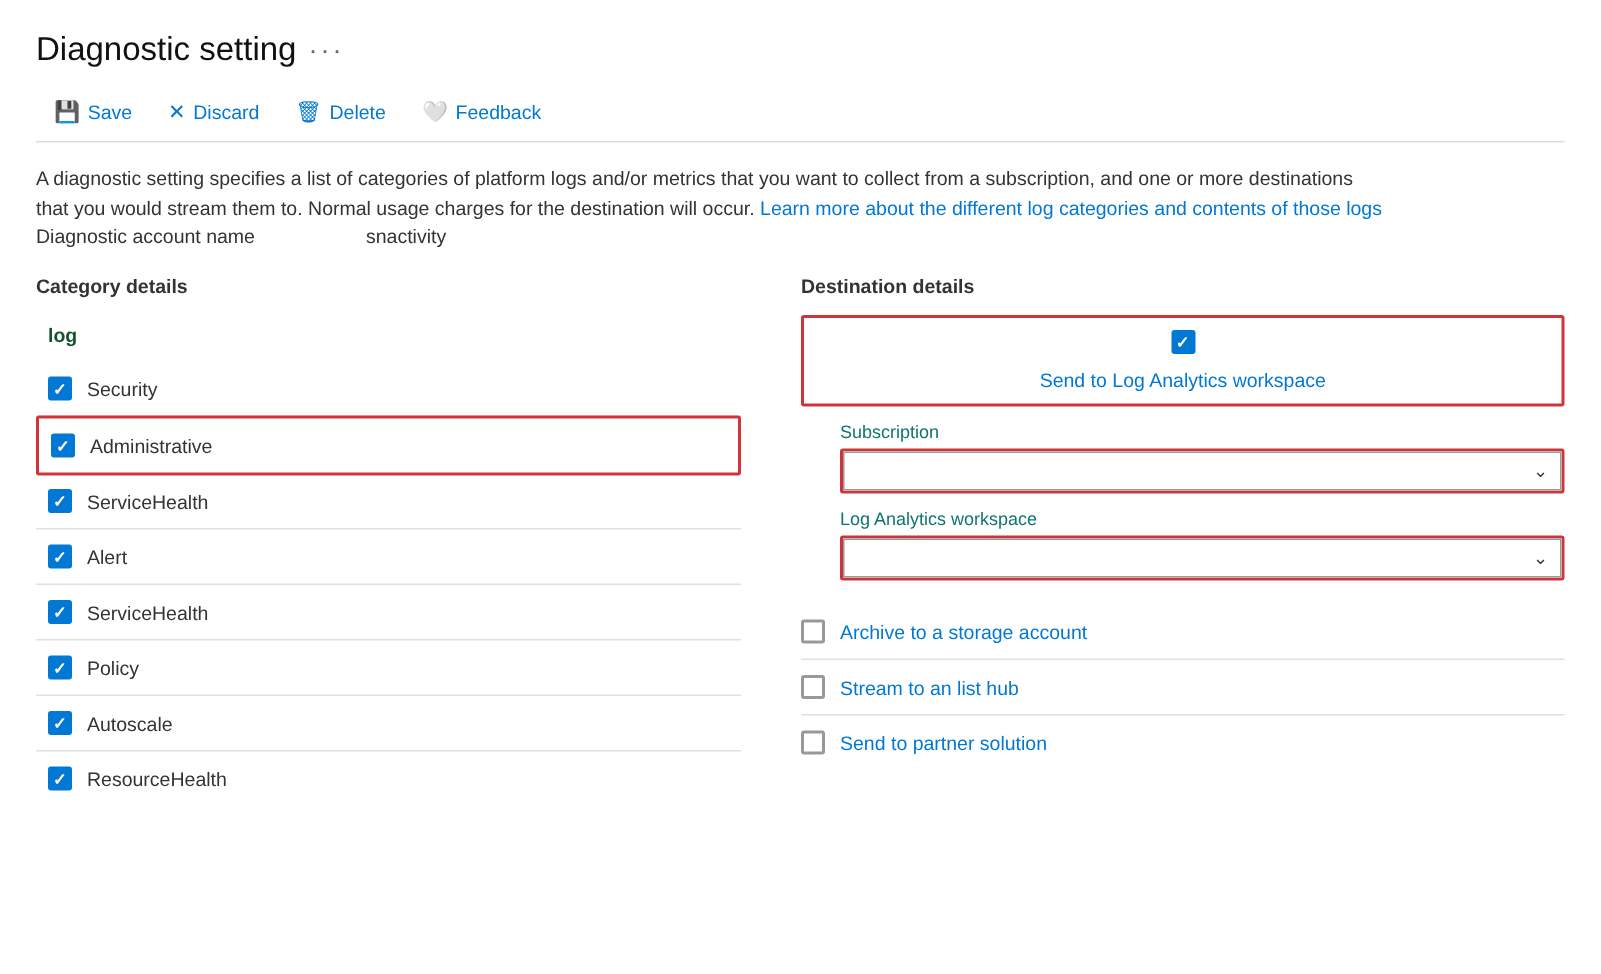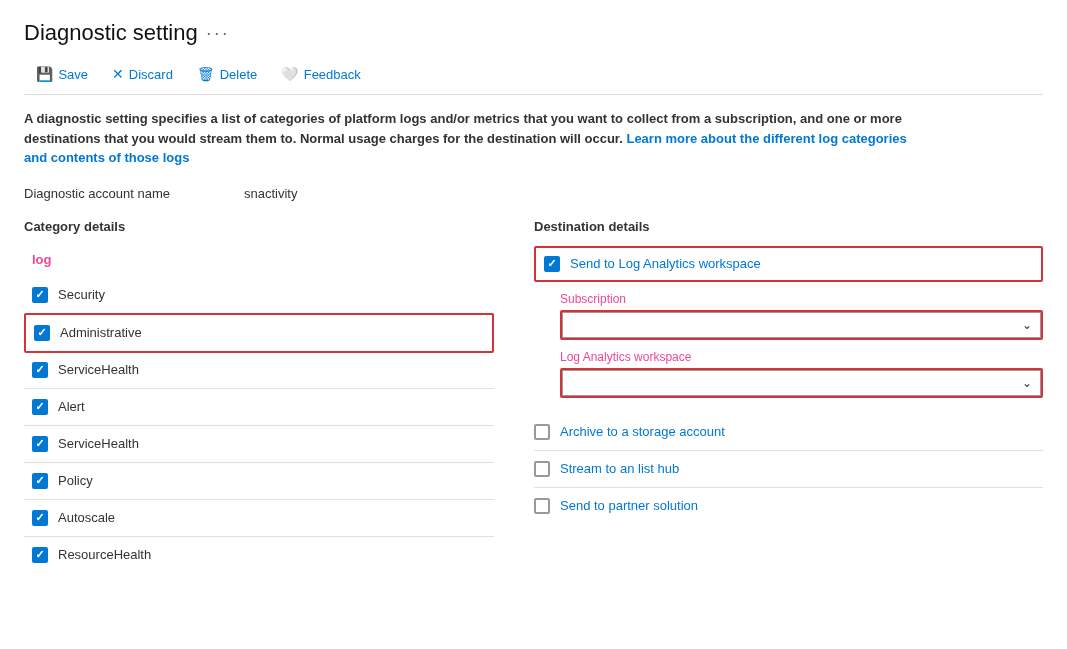--- a/index.html
+++ b/index.html
@@ -41,24 +41,23 @@
       cursor: pointer;
       font-size: 13px;
       color: #0078d4;
       padding: 4px 12px;
       border-right: none;
     }
     .toolbar-btn .icon { font-size: 14px; }
     .description-box {
       font-size: 13px;
       color: #333;
-      margin-bottom: 18px;
+      margin-bottom: 2px;
       line-height: 1.5;
       max-width: 900px;
-      font-weight: bold;
     }
     .description-box a { color: #0078d4; text-decoration: none; }
     .setting-name-row {
       display: flex;
       align-items: center;
       margin-bottom: 18px;
       font-size: 13px;
     }
     .setting-name-label { min-width: 220px; color: #333; }
     .setting-name-value { color: #333; font-weight: 400; }
@@ -76,21 +75,21 @@
     }
     .section-title {
       font-size: 13px;
       font-weight: 600;
       color: #333;
       margin-bottom: 12px;
     }
     .log-label {
       font-size: 13px;
       font-weight: 600;
-      color: #ec4899;
+      color: #14532d;
       padding: 6px 0 6px 8px;
       margin-bottom: 4px;
     }
     .log-item {
       display: flex;
       align-items: center;
       gap: 10px;
       padding: 10px 8px;
       border-bottom: 1px solid #e0e0e0;
       font-size: 13px;
@@ -136,21 +135,21 @@
       align-items: center;
       gap: 10px;
       padding: 10px 0;
       border-bottom: 1px solid #e0e0e0;
       font-size: 13px;
       color: #0078d4;
     }
     .dest-option:last-child { border-bottom: none; }
     .field-label {
       font-size: 12px;
-      color: #ec4899;
+      color: #0f766e;
       margin-bottom: 4px;
     }
     .dropdown {
       display: flex;
       align-items: center;
       justify-content: space-between;
       width: 100%;
       border: 1px solid #999;
       padding: 5px 8px;
       background: #fff;
@@ -243,21 +242,21 @@
 
     <div class="log-item">
       <div class="checkbox-blue"></div>
       <span>ResourceHealth</span>
     </div>
   </div>
 
   <div class="right-panel">
     <div class="section-title">Destination details</div>
 
-    <div style="border: 2px solid #d13438; border-radius: 2px; display: flex; align-items: center; gap: 10px; padding: 8px 8px; margin-bottom: 0;">
+    <div style="border: 2px solid #d13438; border-radius: 2px; display: flex; align-items: center; gap: 10px; padding: 8px 8px; margin-bottom: 0; flex-direction: column;">
       <div class="checkbox-blue"></div>
       <span style="color: #0078d4; font-size: 13px;">Send to Log Analytics workspace</span>
     </div>
 
     <div class="indented-options" style="margin-top: 10px;">
       <div class="field-label">Subscription</div>
       <div style="border: 2px solid #d13438; border-radius: 2px;">
         <div class="dropdown">
           <span></span>
           <span class="dropdown-arrow">⌄</span>

